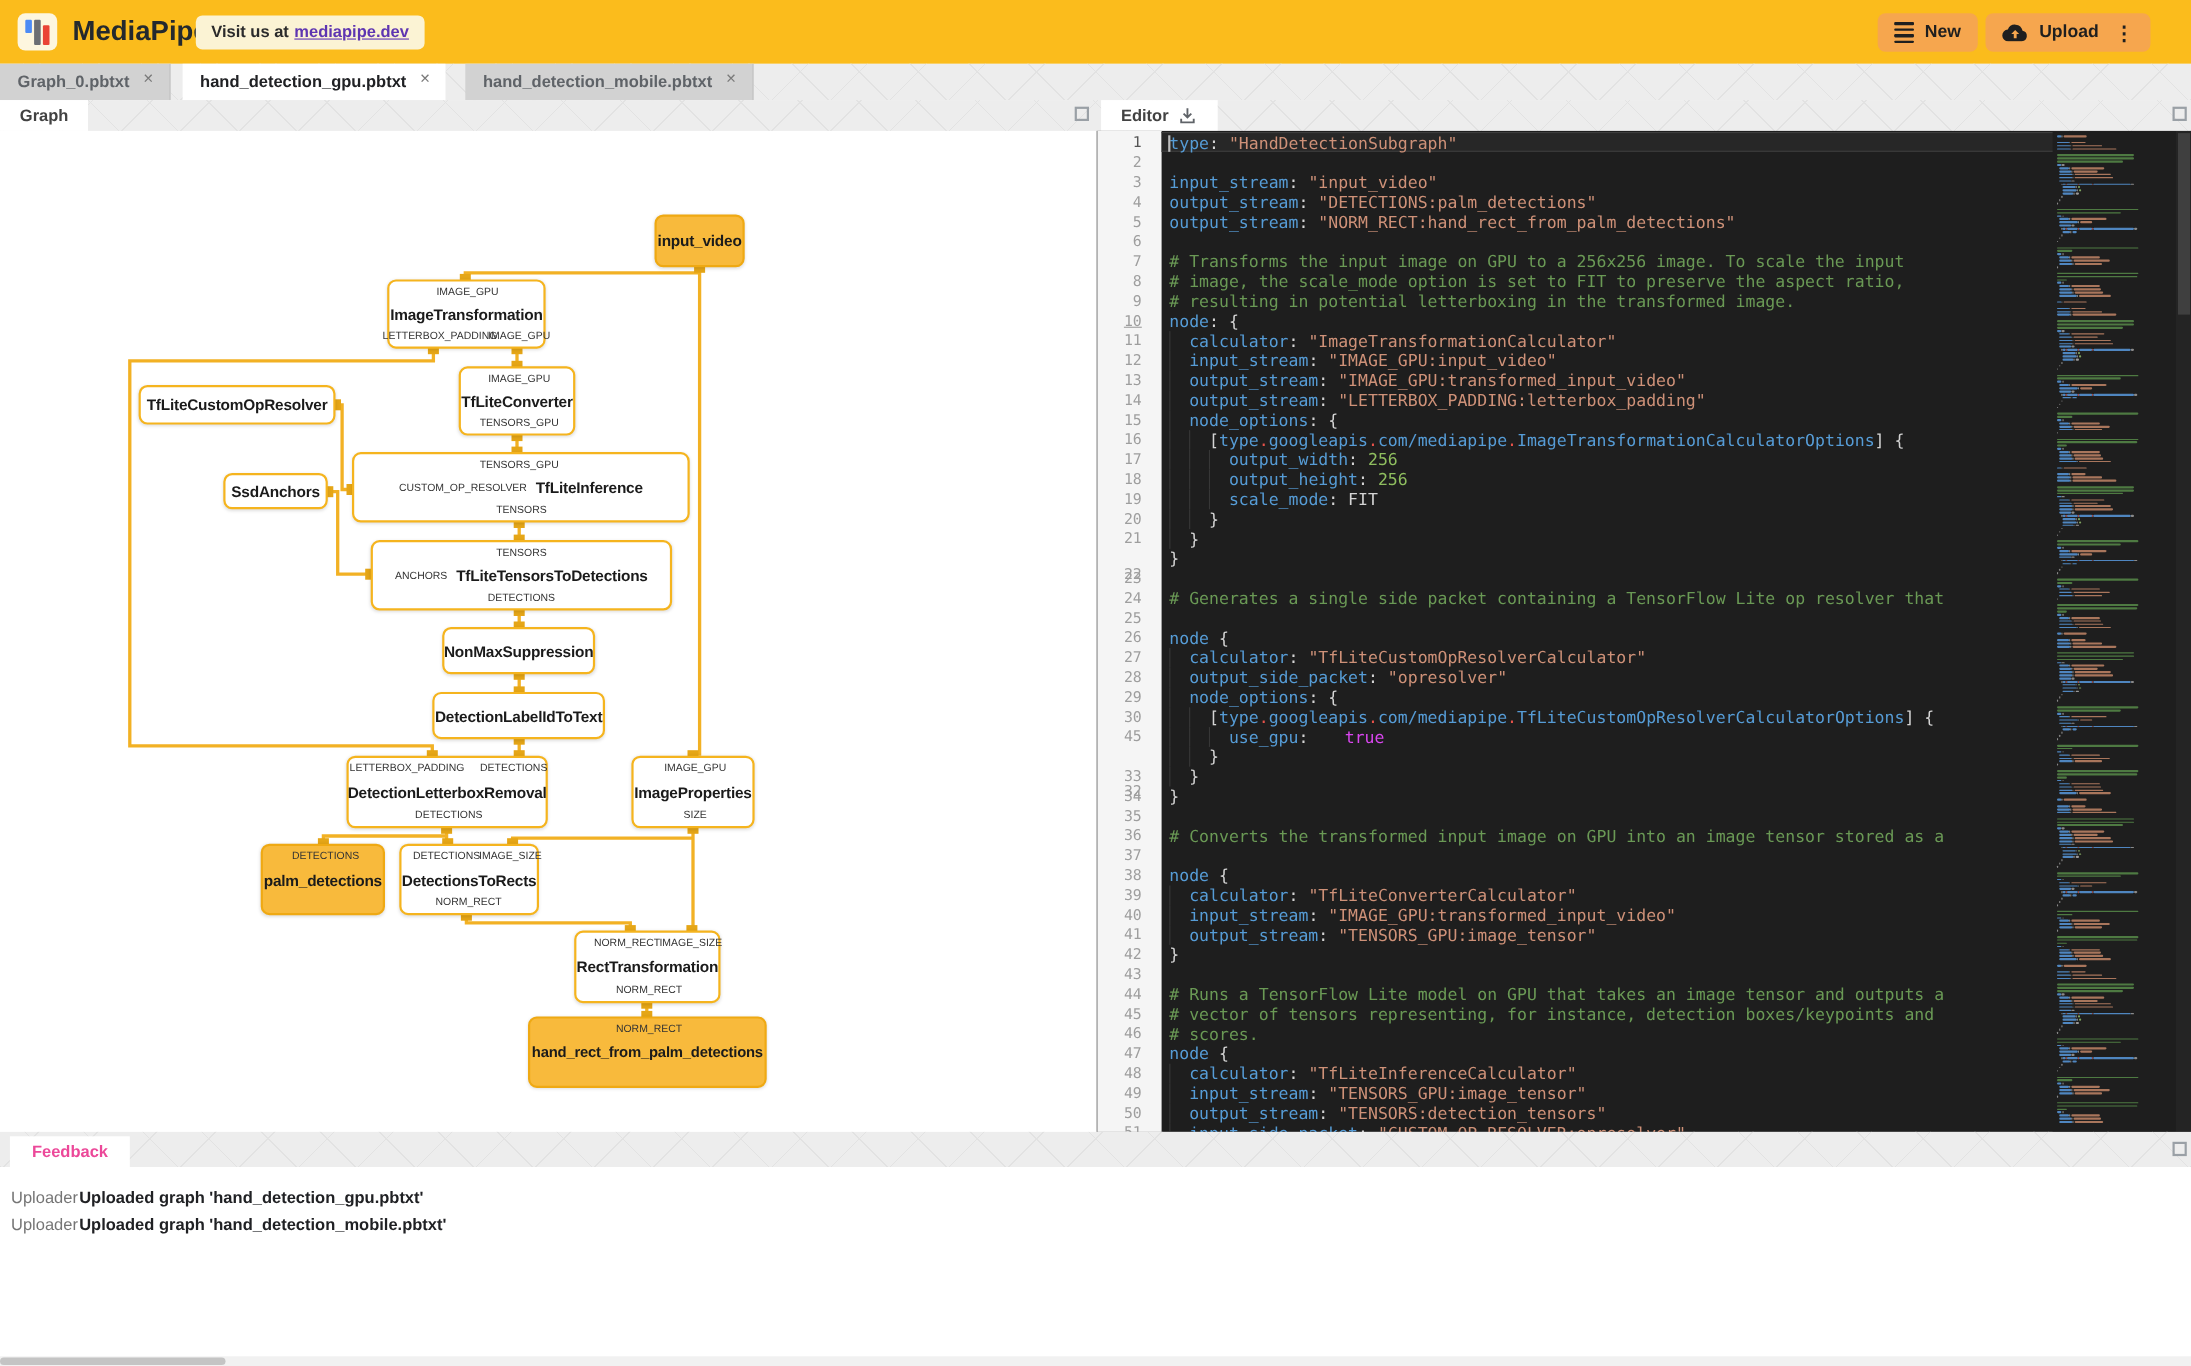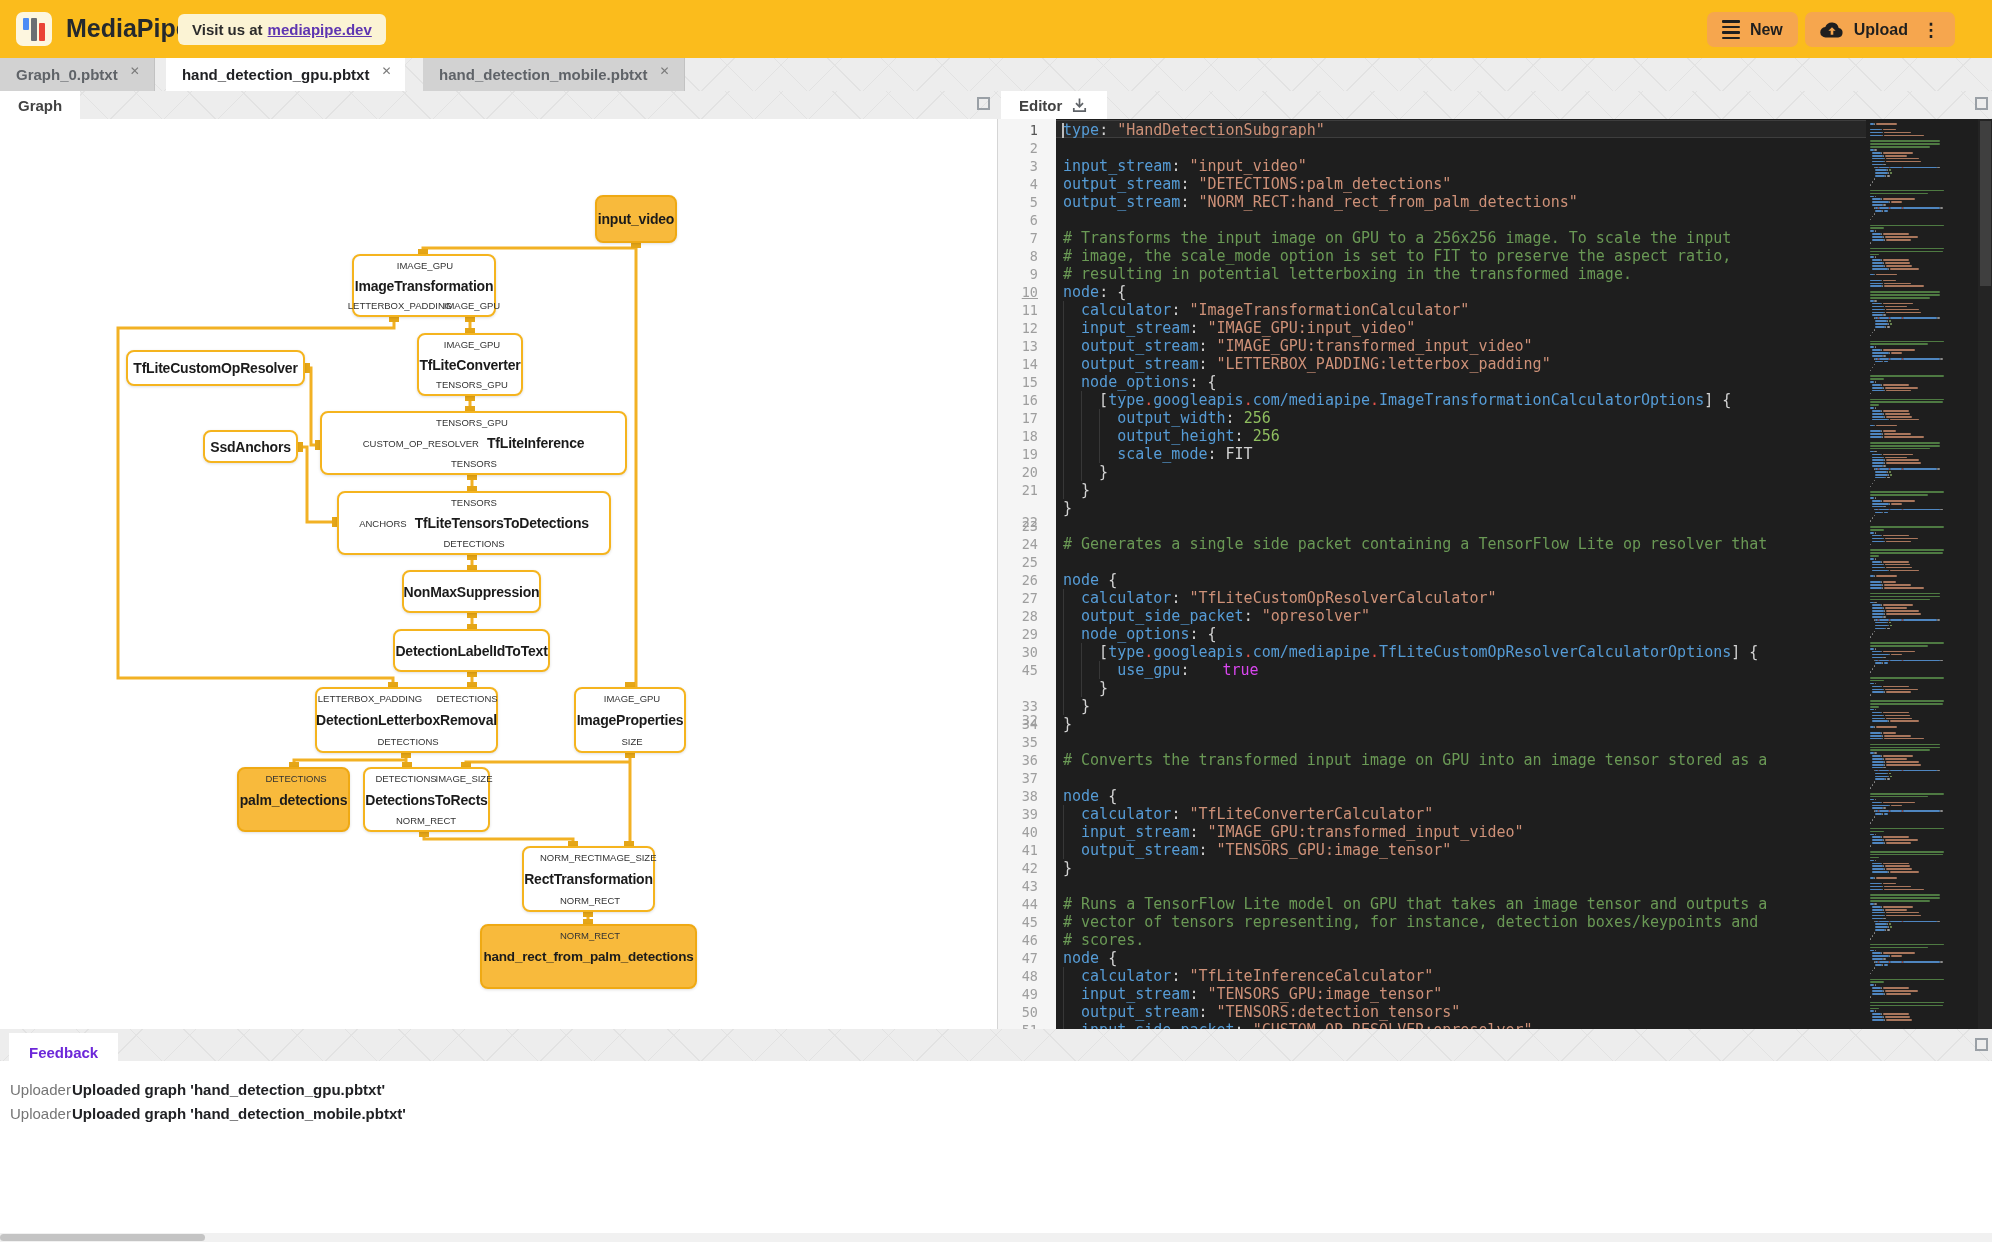--- a/index.html
+++ b/index.html
@@ -83,22 +83,22 @@
   .tk-d { color:#E8524A; } .tk-w { color:#D4D4D4; }
   .minimap { position:absolute; left:868px; top:0; width:112px; height:910px; background:#1E1E1E;
     cursor:pointer; }
   .mmbar { position:absolute; height:1.7px; border-radius:1px; }
   .ed-scroll { position:absolute; left:980px; top:0; width:15px; height:910px; background:#242424; }
   .ed-scroll .thumb { position:absolute; left:2px; top:2px; width:11px; height:165px; background:#3F3F3F; }
 
   
   .feedback-bar { position:absolute; left:0; top:1029px; width:1992px; height:32px; }
   .feedback-tab { position:absolute; left:9px; top:4px; height:28px; background:#fff;
-    display:flex; align-items:flex-end; padding:0 20px; font-size:15px; font-weight:bold;
-    color:#6d28d9; cursor:pointer; }
+    display:flex; align-items:center; padding:0 20px; font-size:15px; font-weight:bold;
+    color:#ec4899; cursor:pointer; }
   .feedback-content { position:absolute; left:0; top:1061px; width:1992px; height:173px; background:#fff; }
   .fb-row { position:absolute; left:0; width:1992px; height:24px; display:flex; align-items:center; }
   .fb-src { position:absolute; left:10px; font-size:15px; color:#757575; }
   .fb-msg { position:absolute; left:72px; font-size:15px; font-weight:bold; color:#202124; }
 
   .bottom-scrollbar { position:absolute; left:0; top:1233px; width:1992px; height:9px; background:#F1F1F1; }
   .bottom-scrollbar .thumb { position:absolute; left:0; top:1px; width:205px; height:7px;
     background:#C4C4C4; border-radius:4px; }
 </style>
 </head>

